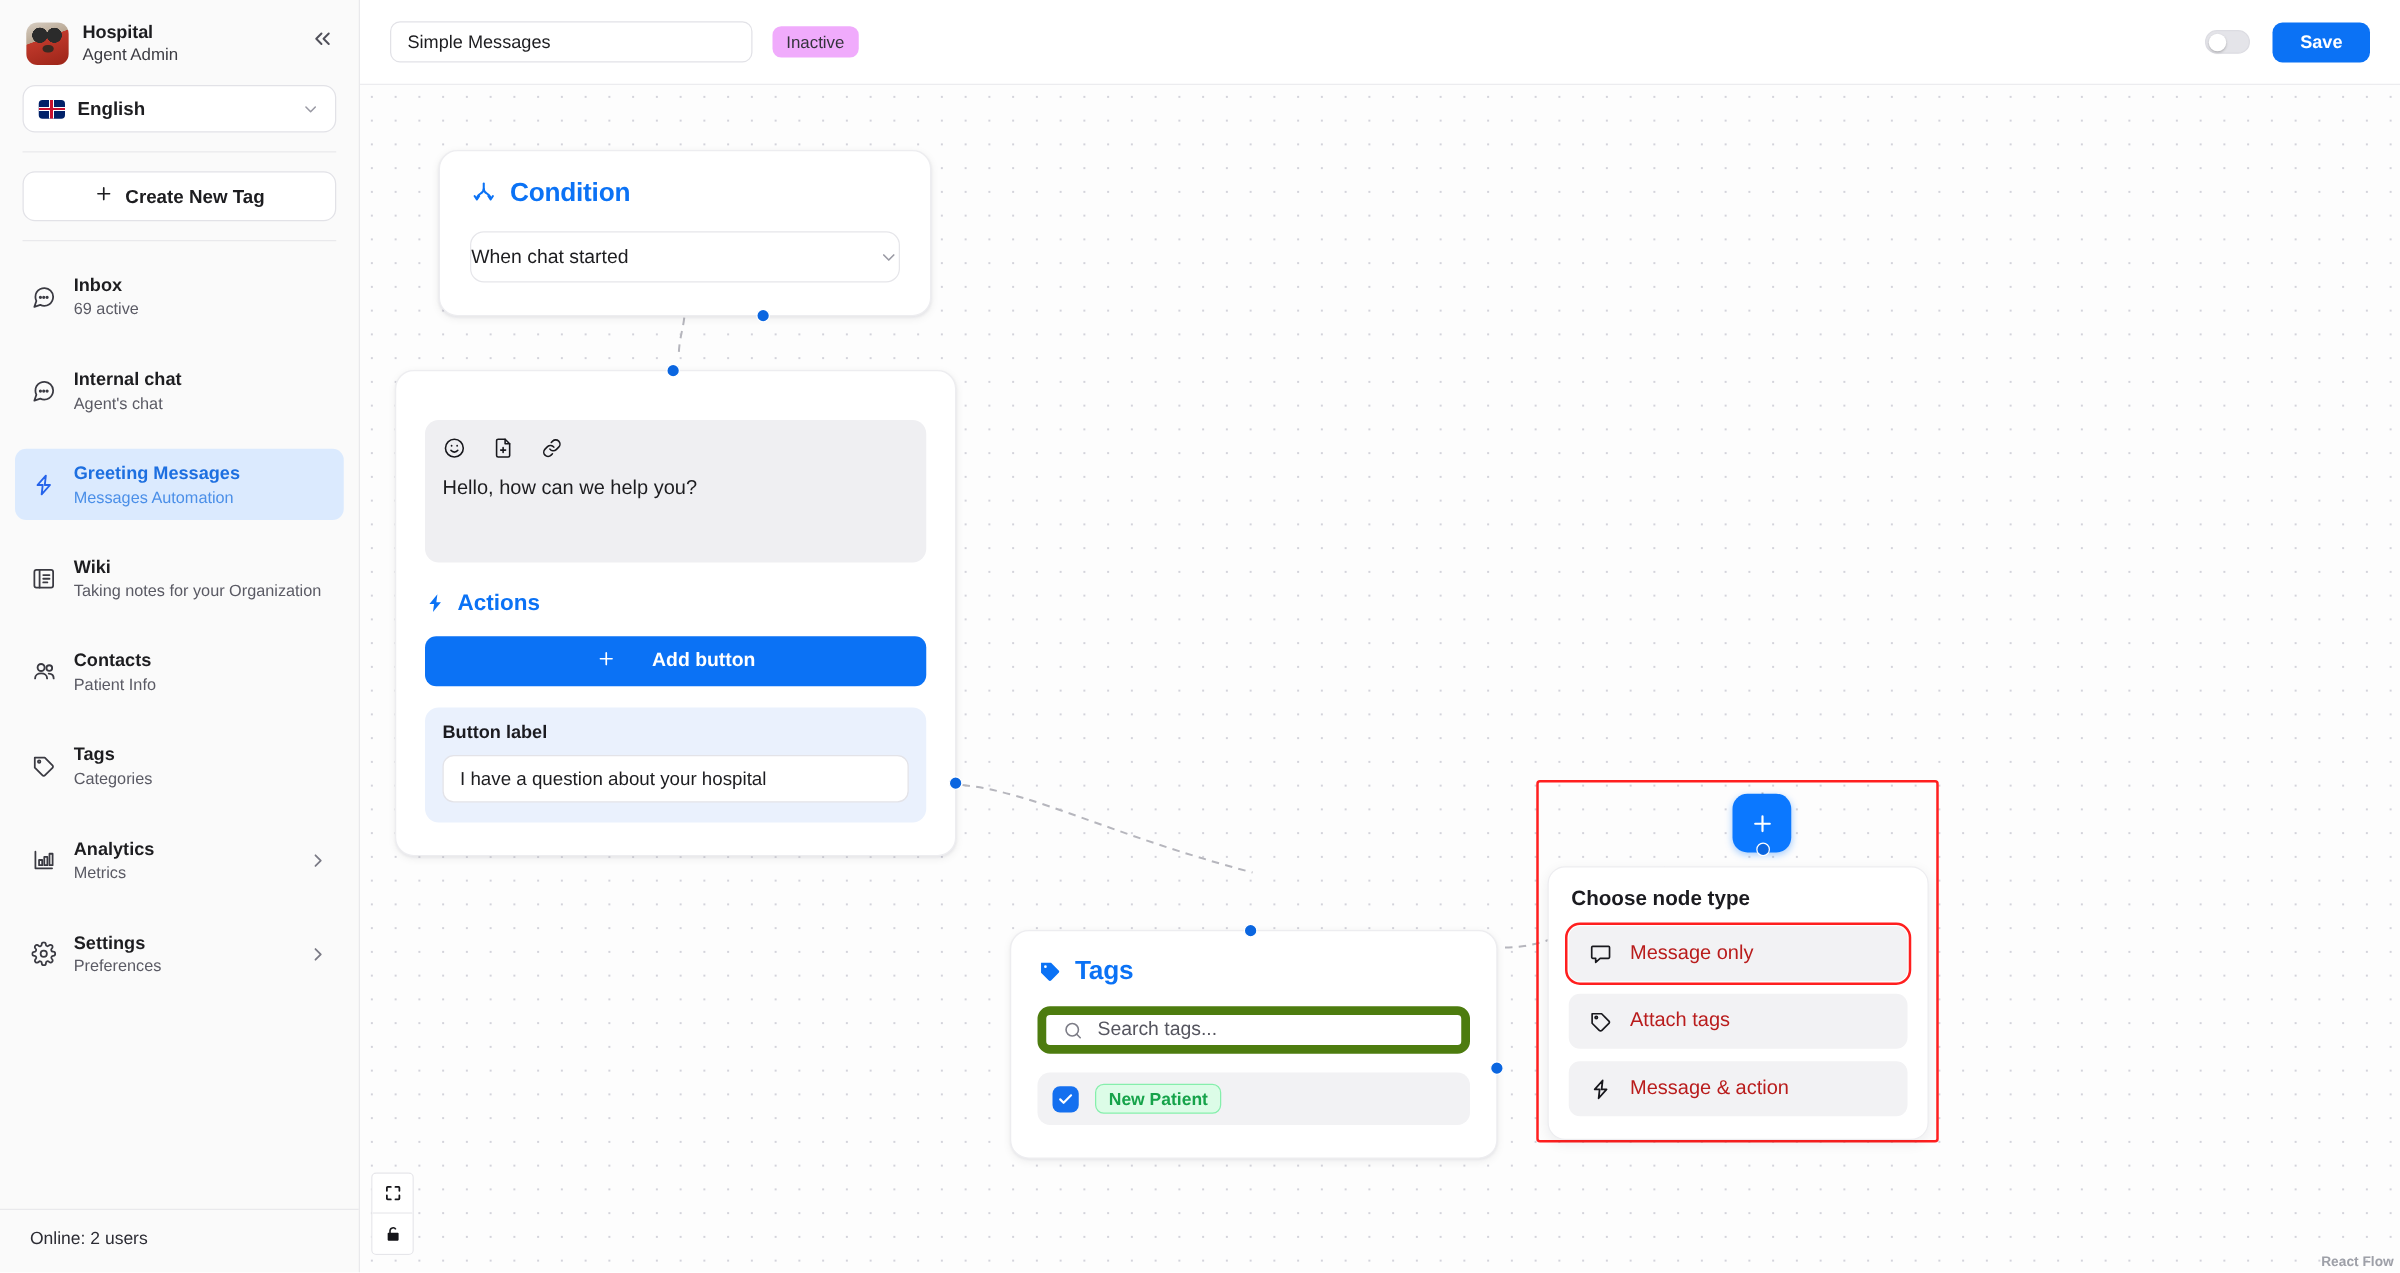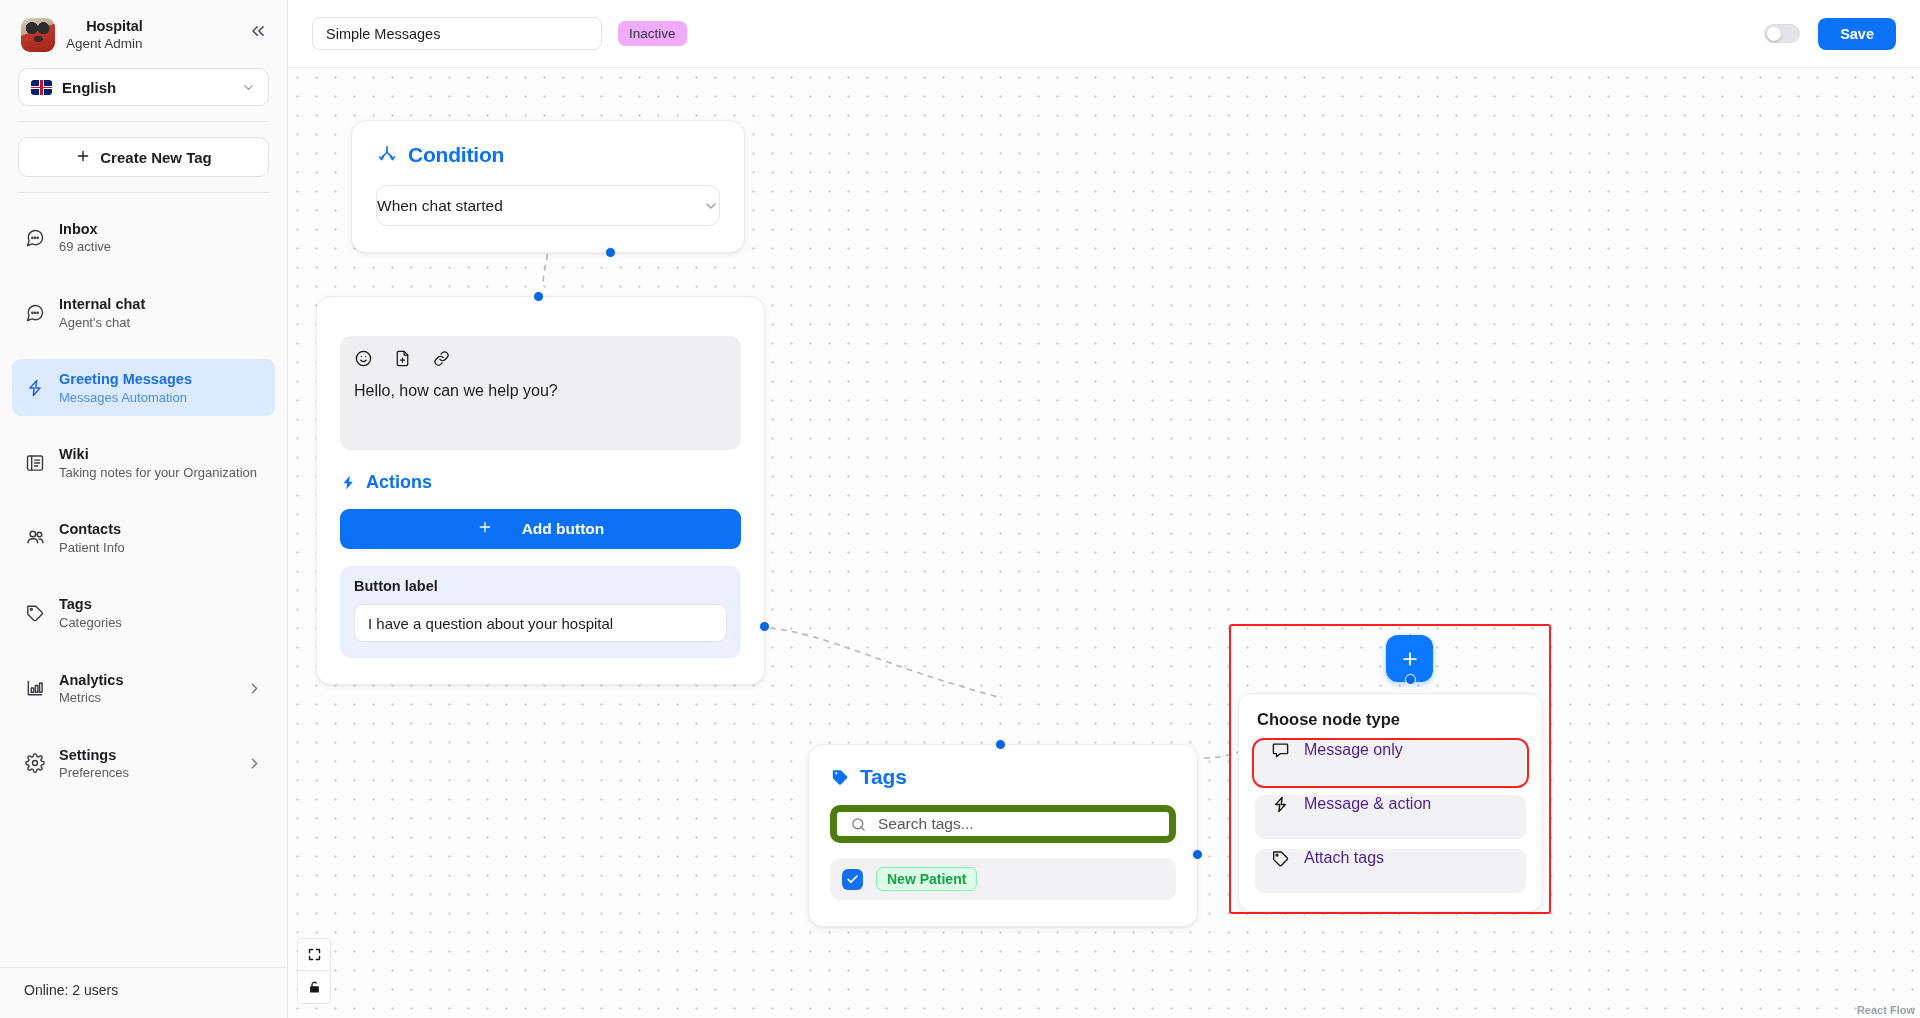--- a/index.html
+++ b/index.html
@@ -28,21 +28,21 @@
       radial-gradient(circle at 32% 30%, #2b2b2b 0 18%, transparent 19%),
       radial-gradient(circle at 66% 30%, #2b2b2b 0 18%, transparent 19%),
       linear-gradient(160deg, #d8cfc4 0%, #b9a894 38%, #c0392b 39%, #9b2418 100%);
     background-color: #b49a80;
     overflow: hidden; position: relative;
   }
   .avatar::after {
     content: ""; position: absolute; left: 38%; top: 52%;
     width: 26%; height: 20%; border-radius: 50%; background: #3a2a22;
   }
-  .profile-text { line-height: 1.25; text-align: right; }
+  .profile-text { line-height: 1.25; }
   .profile-name { font-size: 14.5px; font-weight: 700; color: #1d1d20; letter-spacing: -0.1px; }
   .profile-role { font-size: 13.5px; color: #3b3b42; margin-top: 1px; }
   .collapse-btn {
     position: absolute; right: 16px; top: 18px;
     width: 26px; height: 26px; display: flex; align-items: center; justify-content: center;
     color: #50505a; cursor: pointer; background: none; border: none;
   }
 
   .lang-select {
     margin: 15px 18px 0 18px;
@@ -222,22 +222,22 @@
     justify-content: center; color: #fff; cursor: pointer; z-index: 16;
     box-shadow: 0 2px 6px rgba(11,120,255,.35);
   }
   #node-picker {
     position: absolute; left: 950px; top: 625px; width: 305px;
     background: #fff; border: 1px solid #ededf0; border-radius: 14px;
     box-shadow: 0 3px 10px rgba(16,24,40,.07); padding: 16px 16px 18px 16px; z-index: 15;
   }
   .picker-title { font-size: 16.5px; font-weight: 700; color: #1b1b20; margin-bottom: 12px; margin-left: 2px; }
   .picker-item {
-    height: 44px; background: #f2f2f4; border-radius: 9px; display: flex; align-items: flex-start;
-    gap: 14px; padding: 0 16px; font-size: 16px; color: #4c1d95; margin-bottom: 10px; cursor: pointer;
+    height: 44px; background: #f2f2f4; border-radius: 9px; display: flex; align-items: center;
+    gap: 14px; padding: 0 16px; font-size: 16px; color: #b91c1c; margin-bottom: 10px; cursor: pointer;
   }
   .picker-item:last-child { margin-bottom: 0; }
   .picker-item.highlight { outline: 2.2px solid #ff1f1f; outline-offset: 1px; }
   .picker-ico { display: flex; color: #18181d; }
 
   
   .canvas-controls {
     position: absolute; left: 9px; bottom: 14px; width: 34px;
     background: #fff; border: 1px solid #e6e6ea; border-radius: 4px;
     display: flex; flex-direction: column; z-index: 20; overflow: hidden;
@@ -580,35 +580,35 @@
           <span class="picker-ico">
             <svg width="19" height="19" viewBox="0 0 24 24" fill="none" stroke="currentColor" stroke-width="1.7" stroke-linecap="round" stroke-linejoin="round">
                 <path d="M20 4H4a1 1 0 0 0-1 1v10a1 1 0 0 0 1 1h3v4l4.5-4H20a1 1 0 0 0 1-1V5a1 1 0 0 0-1-1z"></path>
               </svg>
           </span>
           <span>Message only</span>
         </div>
 
         <div class="picker-item">
           <span class="picker-ico">
-            <svg width="19" height="19" viewBox="0 0 24 24" fill="none" stroke="currentColor" stroke-width="1.8" stroke-linecap="round" stroke-linejoin="round">
-                <path d="M14 3l-8 9h5l-1 9 8-9h-5l1-9z"></path>
-              </svg>
-          </span>
-          <span>Message &amp; action</span>
-        </div>
-
-        <div class="picker-item">
-          <span class="picker-ico">
             <svg width="19" height="19" viewBox="0 0 24 24" fill="none" stroke="currentColor" stroke-width="1.7" stroke-linecap="round" stroke-linejoin="round">
                 <path d="M20.6 13.3l-7.3 7.3a1.9 1.9 0 0 1-2.7 0l-7.2-7.2V3.8h9.6l7.6 7.6a1.9 1.9 0 0 1 0 1.9z"></path>
                 <circle cx="7.6" cy="7.6" r="1.2"></circle>
               </svg>
           </span>
           <span>Attach tags</span>
+        </div>
+
+        <div class="picker-item">
+          <span class="picker-ico">
+            <svg width="19" height="19" viewBox="0 0 24 24" fill="none" stroke="currentColor" stroke-width="1.8" stroke-linecap="round" stroke-linejoin="round">
+                <path d="M14 3l-8 9h5l-1 9 8-9h-5l1-9z"></path>
+              </svg>
+          </span>
+          <span>Message &amp; action</span>
         </div>
       </div>
 
       <div class="canvas-controls">
         <div class="ctrl-btn">
           <span style="display:flex">
             <svg width="15" height="15" viewBox="0 0 24 24" fill="none" stroke="currentColor" stroke-width="2.3" stroke-linecap="round" stroke-linejoin="round">
                 <path d="M4 9V5a1 1 0 0 1 1-1h4"></path>
                 <path d="M15 4h4a1 1 0 0 1 1 1v4"></path>
                 <path d="M20 15v4a1 1 0 0 1-1 1h-4"></path>

